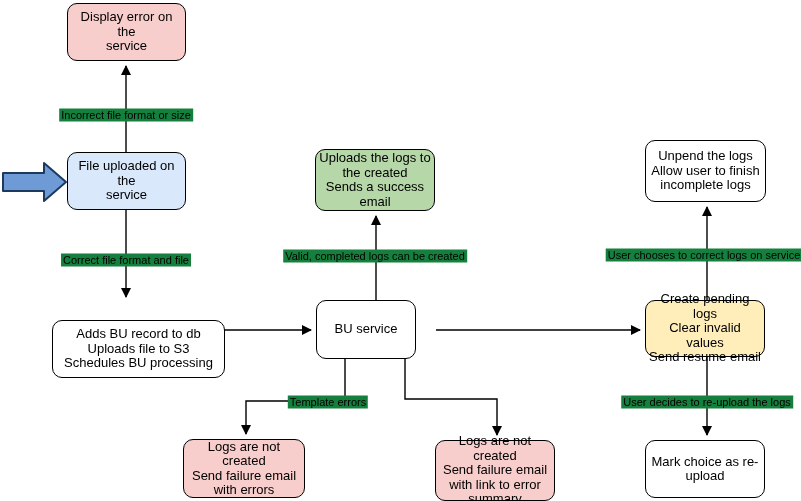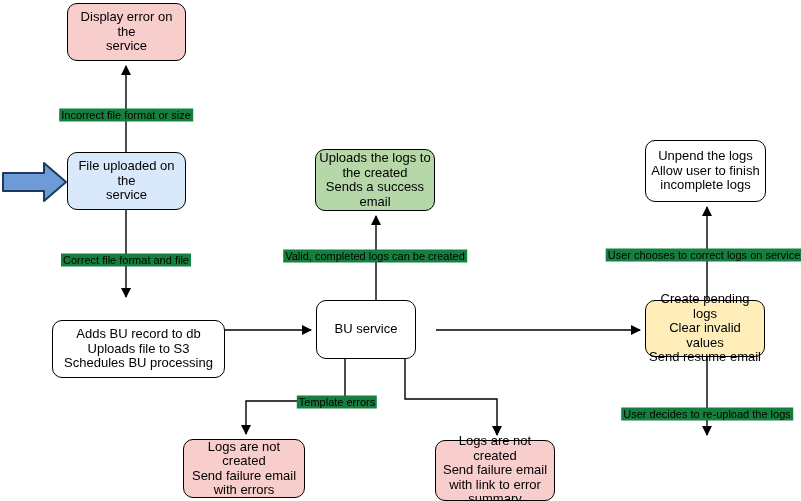--- a/index.html
+++ b/index.html
@@ -60,28 +60,30 @@
   <div class="node green" style="left:315px; top:149px; width:120px; height:62px;"><span>Uploads the logs to
 the created
 Sends a success
 email</span></div>
   <div class="node white" style="left:645px; top:140px; width:121px; height:62px;"><span>Unpend the logs
 Allow user to finish
 incomplete logs</span></div>
   <div class="node yellow" style="left:645px; top:300px; width:120px; height:57px;"><span>Create pending logs
 Clear invalid values
 Send resume email</span></div>
+  <div class="node white" style="left:645px; top:440px; width:120px; height:58px;"><span>Mark choice as re-
+upload</span></div>
   <div class="node pink" style="left:183px; top:439px; width:122px; height:59px;"><span>Logs are not created
 Send failure email
 with errors</span></div>
   <div class="node pink" style="left:435px; top:440px; width:120px; height:61px;"><span>Logs are not created
 Send failure email
 with link to error
 summary</span></div>
 
   <div class="edge-label" style="left:126px; top:115px;">Incorrect file format or size</div>
   <div class="edge-label" style="left:126px; top:260px;">Correct file format and file</div>
   <div class="edge-label" style="left:375px; top:256px;">Valid, completed logs can be created</div>
-  <div class="edge-label" style="left:337px; top:402px;">Template errors</div>
+  <div class="edge-label" style="left:328px; top:402px;">Template errors</div>
   <div class="edge-label" style="left:704px; top:255px;">User chooses to correct logs on service</div>
-  <div class="edge-label" style="left:707px; top:414px;">User decides to re-upload the logs</div>
+  <div class="edge-label" style="left:707px; top:402px;">User decides to re-upload the logs</div>
 
 </div>
 
 </body></html>

